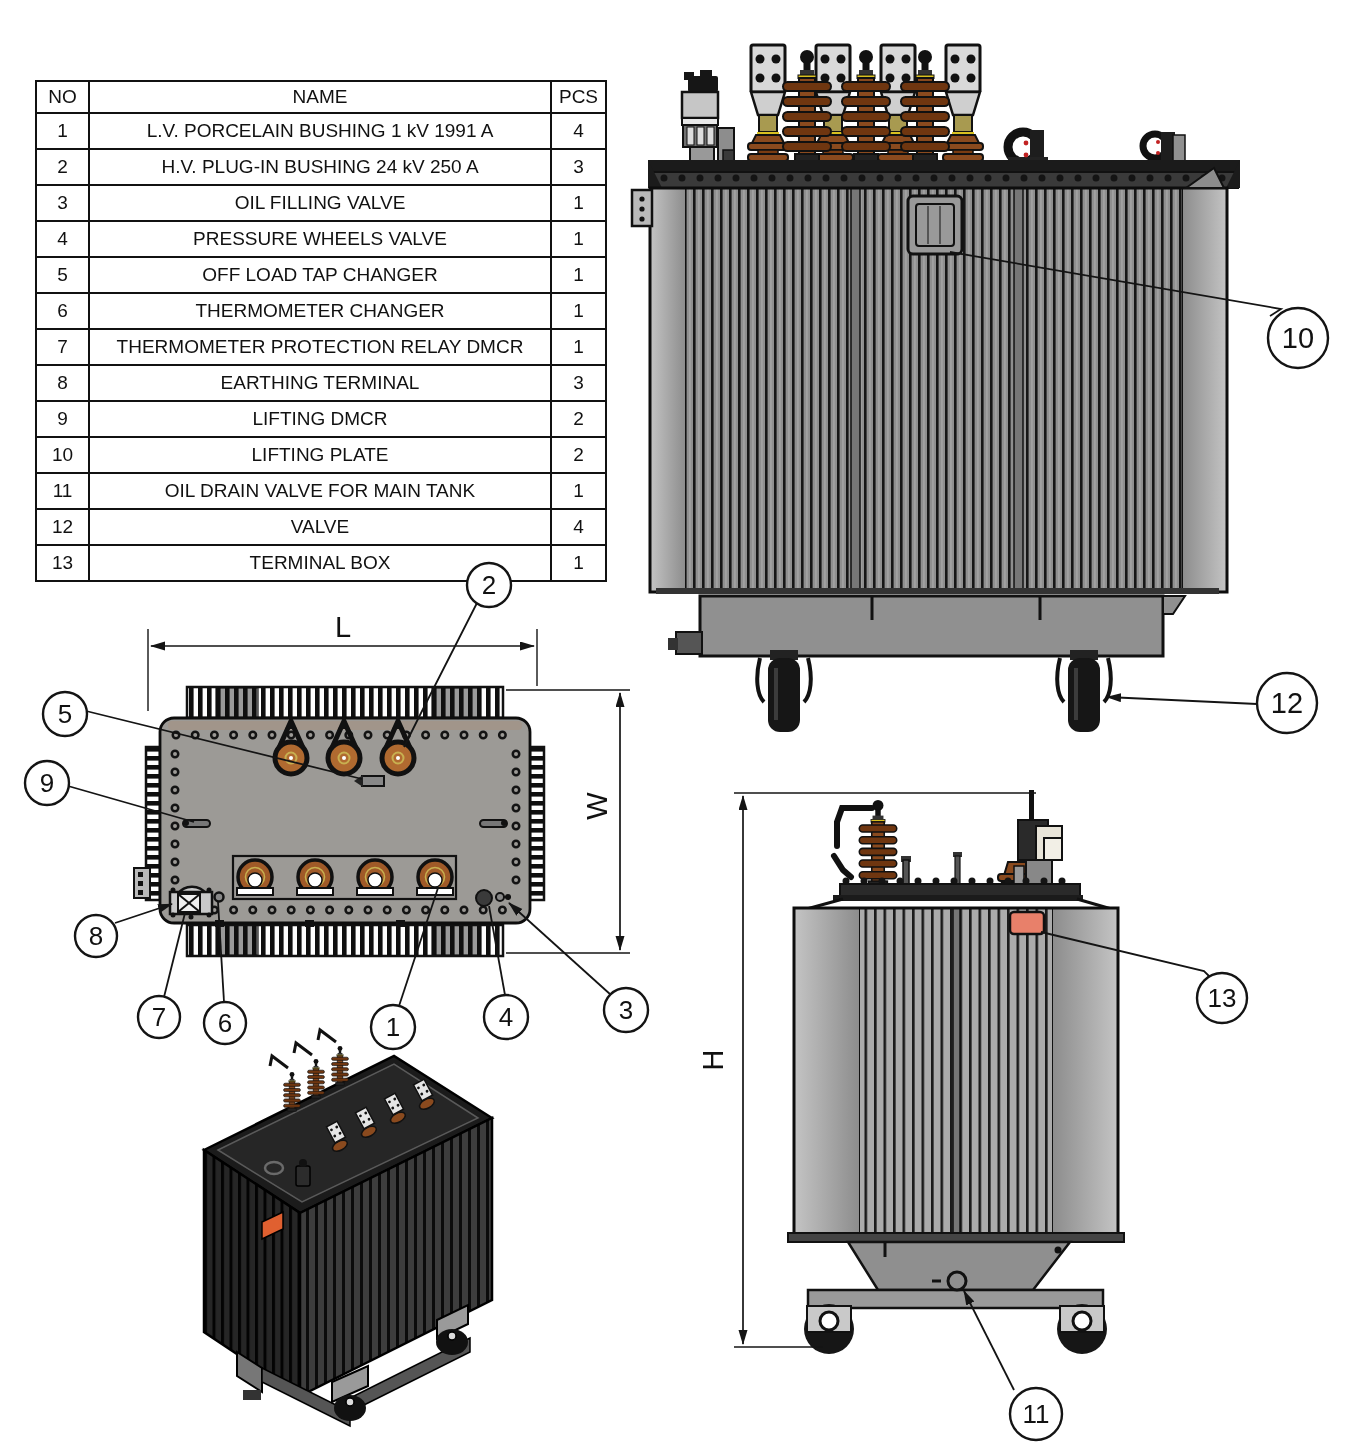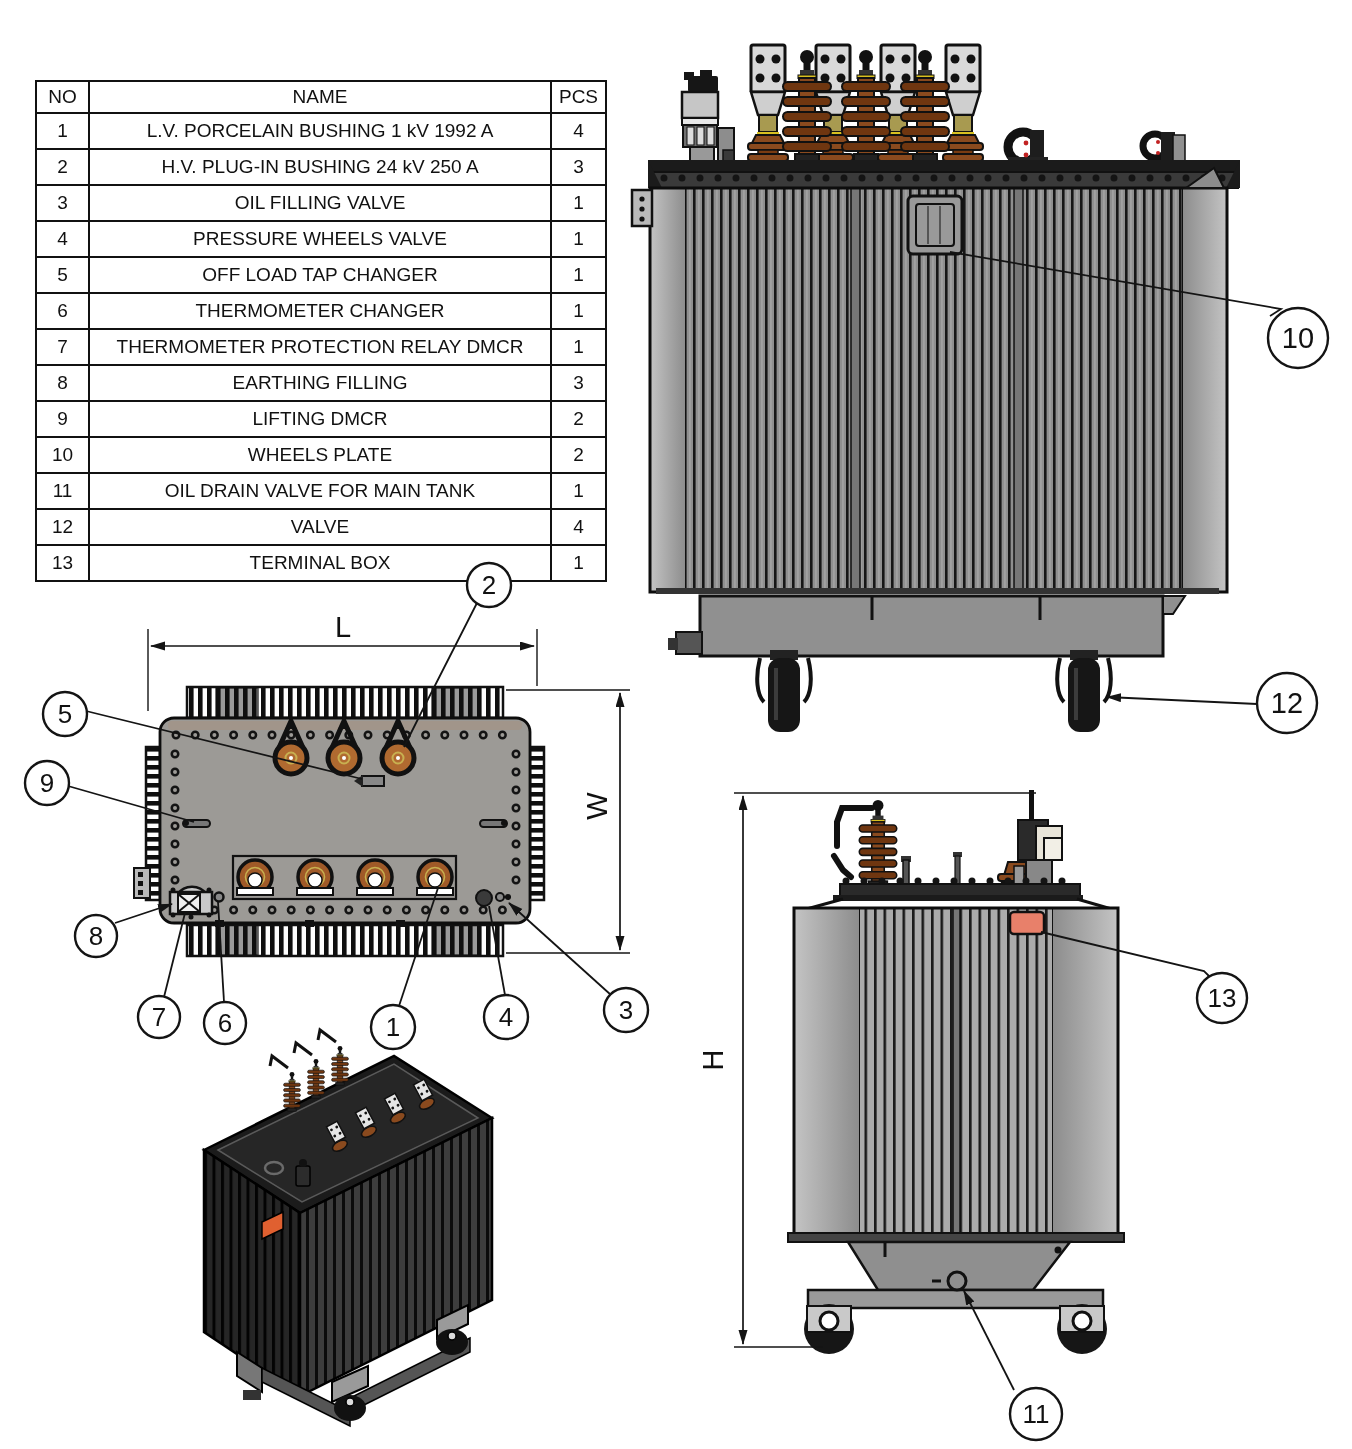--- a/index.html
+++ b/index.html
@@ -42,21 +42,21 @@
     <thead>
       <tr>
         <th>NO</th>
         <th>NAME</th>
         <th>PCS</th>
       </tr>
     </thead>
     <tbody>
       <tr>
           <td>1</td>
-          <td>L.V. PORCELAIN BUSHING 1 kV 1992 A</td>
+          <td>L.V. PORCELAIN BUSHING 1 kV 1991 A</td>
           <td>4</td>
         </tr>
       <tr>
           <td>2</td>
           <td>H.V. PLUG-IN BUSHING 24 kV 250 A</td>
           <td>3</td>
         </tr>
       <tr>
           <td>3</td>
           <td>OIL FILLING VALVE</td>
@@ -77,31 +77,31 @@
           <td>THERMOMETER CHANGER</td>
           <td>1</td>
         </tr>
       <tr>
           <td>7</td>
           <td>THERMOMETER PROTECTION RELAY DMCR</td>
           <td>1</td>
         </tr>
       <tr>
           <td>8</td>
-          <td>EARTHING FILLING</td>
+          <td>EARTHING TERMINAL</td>
           <td>3</td>
         </tr>
       <tr>
           <td>9</td>
           <td>LIFTING DMCR</td>
           <td>2</td>
         </tr>
       <tr>
           <td>10</td>
-          <td>WHEELS PLATE</td>
+          <td>LIFTING PLATE</td>
           <td>2</td>
         </tr>
       <tr>
           <td>11</td>
           <td>OIL DRAIN VALVE FOR MAIN TANK</td>
           <td>1</td>
         </tr>
       <tr>
           <td>12</td>
           <td>VALVE</td>

